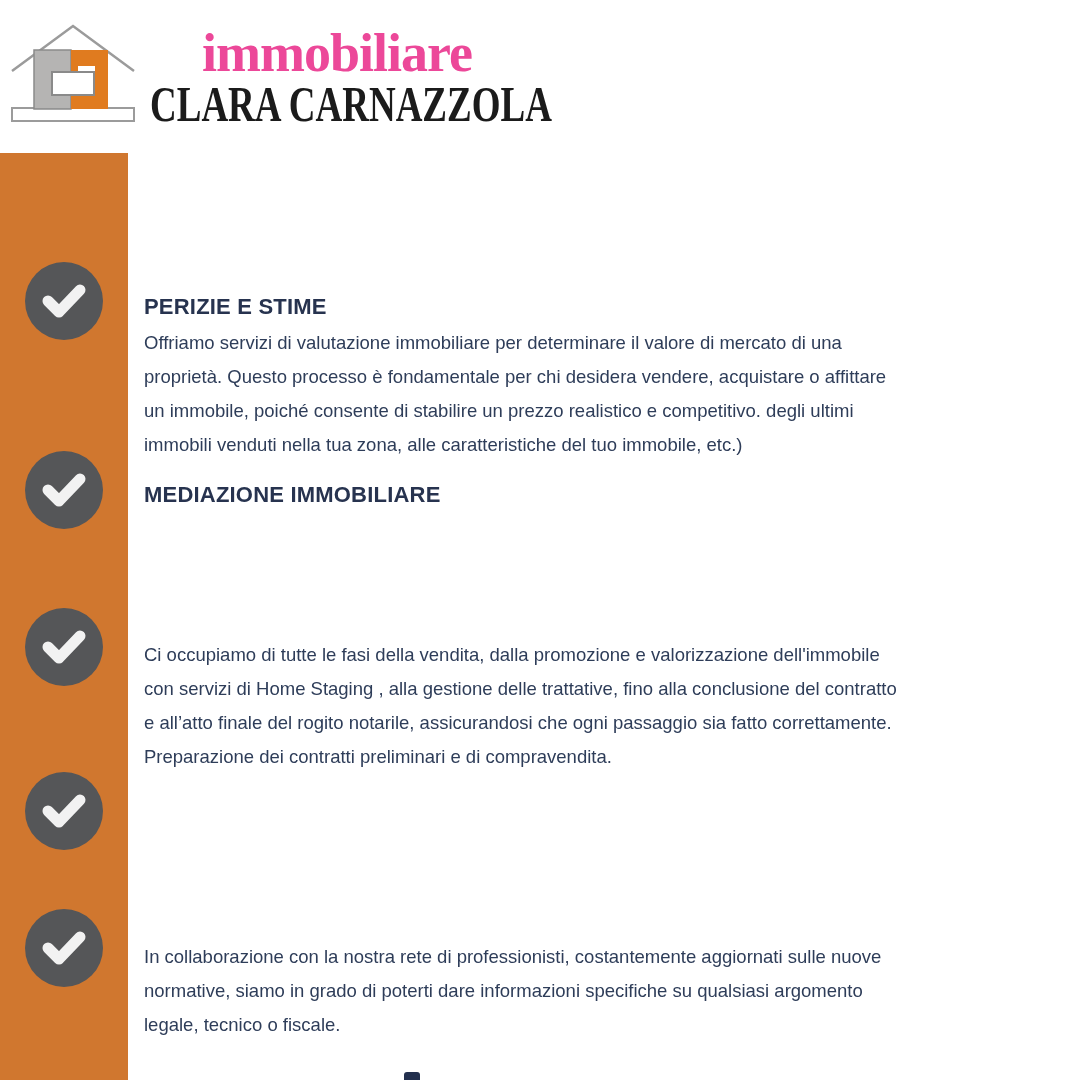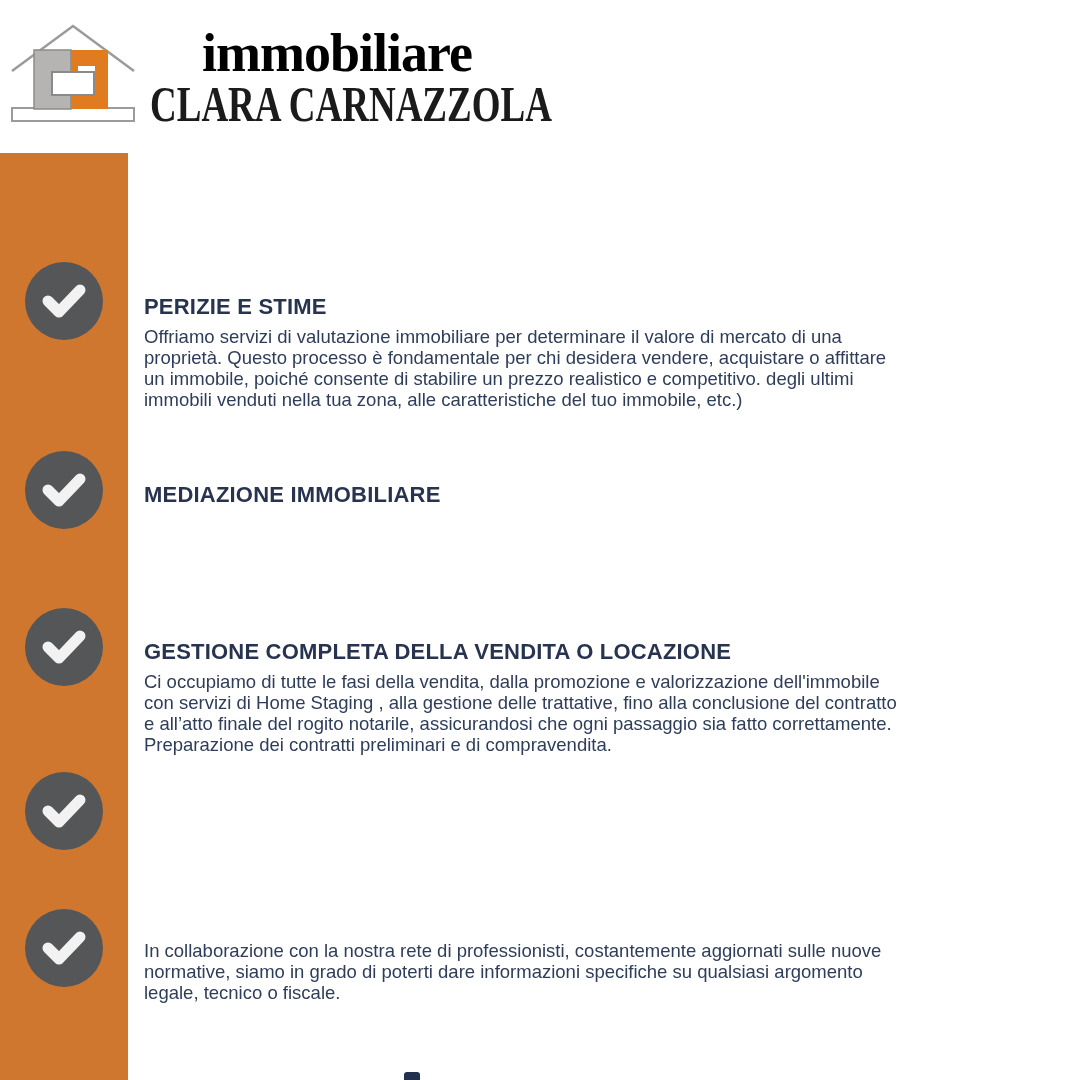--- a/index.html
+++ b/index.html
@@ -11,21 +11,21 @@
     font-family: "Liberation Sans", "DejaVu Sans", sans-serif;
   }
 
   
   .header { position: absolute; left: 0; top: 0; width: 1080px; height: 153px; background: #ffffff; }
   .logo { position: absolute; left: 8px; top: 18px; width: 132px; height: 114px; }
   .brand-line1 {
     position: absolute; left: 202px; top: 26px;
     font-family: "Liberation Serif", "DejaVu Serif", serif;
     font-weight: 700; font-size: 54px; line-height: 1;
-    letter-spacing: -1px; color: #000000;
+    letter-spacing: -1px; color: #ec4899;
   }
   .brand-line2 {
     position: absolute; left: 150px; top: 79px;
     font-family: "Liberation Serif", "DejaVu Serif", serif;
     font-weight: 700; font-size: 50px; line-height: 1;
     letter-spacing: 0px; color: #1b1b1b;
     transform: scaleX(0.74); transform-origin: left center;
     white-space: nowrap;
   }
 
@@ -46,21 +46,21 @@
   .check-circle svg { width: 48px; height: 40px; }
 
   
   .service { position: absolute; left: 144px; width: 930px; color: #2e3d59; margin-top: 36px; }
   .service h2 {
     font-size: 22px; line-height: 28px; font-weight: 700;
     color: #27334f; letter-spacing: 0.2px; white-space: nowrap;
     margin-bottom: 5px;
   }
   .service p {
-    font-size: 18.5px; line-height: 21px; font-weight: 400;
+    font-size: 18.5px; line-height: 34px; font-weight: 400;
     color: #2e3d59; white-space: pre-line;
   }
 
   
   .cutoff-mark {
     position: absolute; left: 404px; top: 1072px;
     width: 16px; height: 8px;
     background: #23304e;
     border-radius: 3px 3px 0 0;
   }
@@ -121,21 +121,20 @@
 proprietà. Questo processo è fondamentale per chi desidera vendere, acquistare o affittare
 un immobile, poiché consente di stabilire un prezzo realistico e competitivo. degli ultimi
 immobili venduti nella tua zona, alle caratteristiche del tuo immobile, etc.)</p>
 </div>
 
 <div class="service" style="top:445px">
   <h2>MEDIAZIONE IMMOBILIARE</h2>
 </div>
 
 <div class="service" style="top:602px">
-  <h2>GESTIONE COMPLETA DELLA VENDITA O LOCAZIONE</h2>
   <p>Ci occupiamo di tutte le fasi della vendita, dalla promozione e valorizzazione dell'immobile
 con servizi di Home Staging , alla gestione delle trattative, fino alla conclusione del contratto
 e all’atto finale del rogito notarile, assicurandosi che ogni passaggio sia fatto correttamente.
 Preparazione dei contratti preliminari e di compravendita.</p>
 </div>
 
 <div class="service" style="top:771px">
 </div>
 
 <div class="service" style="top:904px">

